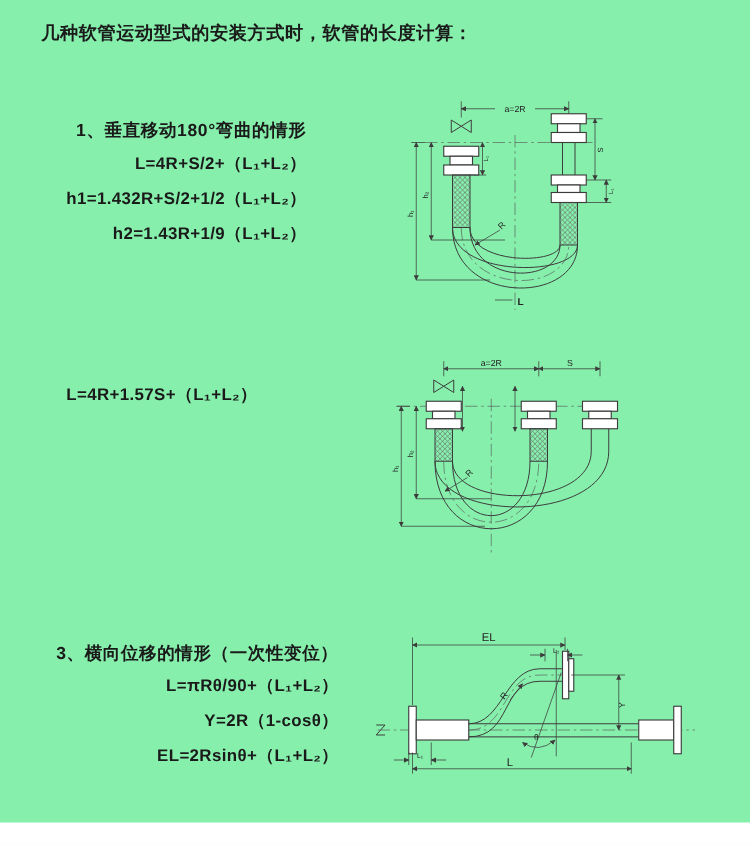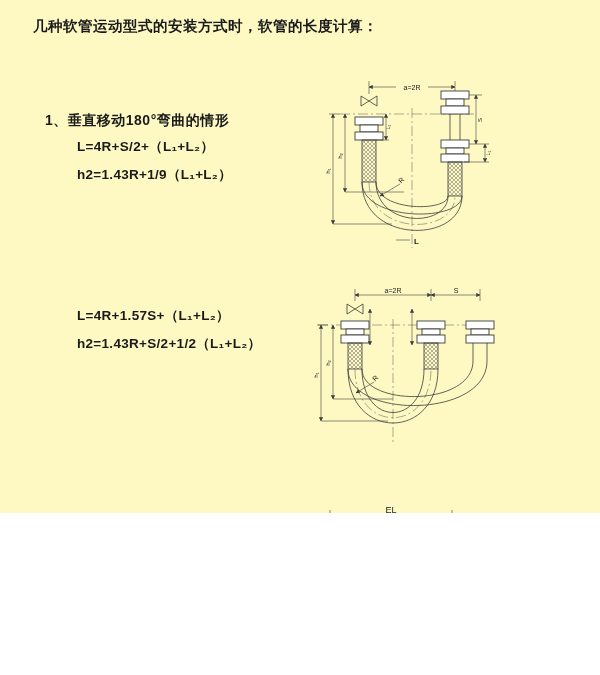--- a/index.html
+++ b/index.html
@@ -1,38 +1,39 @@
 <!DOCTYPE html>
 <html><head>
 <meta charset="utf-8">
 <style>
   html,body{margin:0;padding:0;background:#ffffff;}
   body{width:600px;height:675px;font-family:"Liberation Sans","DejaVu Sans",sans-serif;color:#1a1a1a;}
-  .page{position:relative;width:600px;height:513px;background:#fef9c3;overflow:hidden;}
+  .page{position:relative;width:600px;height:658px;background:#86efac;overflow:hidden;text-align:right;}
   .title{position:absolute;left:33px;top:17px;margin:0;font-size:14.5px;font-weight:bold;letter-spacing:.5px;}
   .sec{position:absolute;left:45px;}
   .sec-heading{font-size:14px;font-weight:bold;letter-spacing:.5px;line-height:16px;}
-  .formula{margin:10px 0 0 32px;font-size:13.5px;font-weight:bold;letter-spacing:.3px;line-height:18px;white-space:nowrap;}
+  .formula{margin:10px 0 0 8px;font-size:13.5px;font-weight:bold;letter-spacing:.3px;line-height:18px;white-space:nowrap;}
   svg{position:absolute;}
   svg text{font-family:"Liberation Sans","DejaVu Sans",sans-serif;fill:#222;}
   .obj2{stroke:#3c3c3c;stroke-width:.8;fill:none;}
   .dim{stroke:#3c3c3c;stroke-width:.6;fill:none;}
   .cl{stroke:#555;stroke-width:.5;fill:none;stroke-dasharray:10 3 2 3;}
   .fit{stroke:#3c3c3c;stroke-width:.9;fill:#ffffff;}
 </style>
 </head>
 <body>
 
 <div class="page">
 
   <h1 class="title">几种软管运动型式的安装方式时，软管的长度计算：</h1>
 
-  <section class="sec" style="top:112px;">
+  <section class="sec" style="top:96px;">
     <div class="sec-heading">1、垂直移动180°弯曲的情形</div>
     <div class="formula">L=4R+S/2+（L₁+L₂）</div>
+    <div class="formula">h1=1.432R+S/2+1/2（L₁+L₂）</div>
     <div class="formula">h2=1.43R+1/9（L₁+L₂）</div>
   </section>
 
   <svg style="left:312px;top:74px;" width="280" height="182" viewBox="0 0 280 182">
     <defs>
       <marker id="ar1" viewBox="0 0 10 10" refX="9" refY="5" markerWidth="7" markerHeight="7" orient="auto-start-reverse">
         <path d="M0,0 L10,5 L0,10 z" fill="#3c3c3c"></path>
       </marker>
       <pattern id="hatch1" width="4" height="4" patternUnits="userSpaceOnUse">
         <path d="M0,0 L4,4 M4,0 L0,4" stroke="#666" stroke-width="0.5"></path>
@@ -112,21 +113,20 @@
     </g>
 
     <g>
       <line class="dim" x1="84" y1="166" x2="98" y2="166"></line>
       <text x="102" y="170" font-size="8" font-weight="bold">L</text>
     </g>
   </svg>
 
   <section class="sec" style="top:297px;">
     <div class="formula">L=4R+1.57S+（L₁+L₂）</div>
-    <div class="formula">h2=1.43R+S/2+1/2（L₁+L₂）</div>
   </section>
 
   <svg style="left:308px;top:283px;" width="292" height="172" viewBox="0 0 292 172">
     <defs>
       <marker id="ar2" viewBox="0 0 10 10" refX="9" refY="5" markerWidth="7" markerHeight="7" orient="auto-start-reverse">
         <path d="M0,0 L10,5 L0,10 z" fill="#3c3c3c"></path>
       </marker>
       <pattern id="hatch2" width="4" height="4" patternUnits="userSpaceOnUse">
         <path d="M0,0 L4,4 M4,0 L0,4" stroke="#666" stroke-width="0.5"></path>
       </pattern>
@@ -191,20 +191,26 @@
       <line class="dim" x1="9" y1="42" x2="20" y2="42"></line>
       <line class="dim" x1="25" y1="42" x2="25" y2="116" marker-start="url(#ar2)" marker-end="url(#ar2)"></line>
       <line class="dim" x1="25" y1="116" x2="85" y2="116"></line>
       <text x="22" y="80" font-size="6" text-anchor="middle" transform="rotate(-90 22 80)">h₂</text>
       <line class="dim" x1="13" y1="42" x2="13" y2="138" marker-start="url(#ar2)" marker-end="url(#ar2)"></line>
       <line class="dim" x1="13" y1="138" x2="80" y2="138"></line>
       <text x="10" y="92" font-size="6" text-anchor="middle" transform="rotate(-90 10 92)">h₁</text>
     </g>
   </svg>
 
+  <section class="sec" style="top:514px;">
+    <div class="sec-heading">3、横向位移的情形（一次性变位）</div>
+    <div class="formula">L=πRθ/90+（L₁+L₂）</div>
+    <div class="formula">Y=2R（1-cosθ）</div>
+    <div class="formula">EL=2Rsinθ+（L₁+L₂）</div>
+  </section>
 
   <svg style="left:298px;top:502px;" width="302" height="134" viewBox="0 0 302 134">
     <defs>
       <marker id="ar3" viewBox="0 0 10 10" refX="9" refY="5" markerWidth="7" markerHeight="7" orient="auto-start-reverse">
         <path d="M0,0 L10,5 L0,10 z" fill="#3c3c3c"></path>
       </marker>
     </defs>
 
     <g>
       <line class="cl" x1="4" y1="82" x2="258" y2="82"></line>

